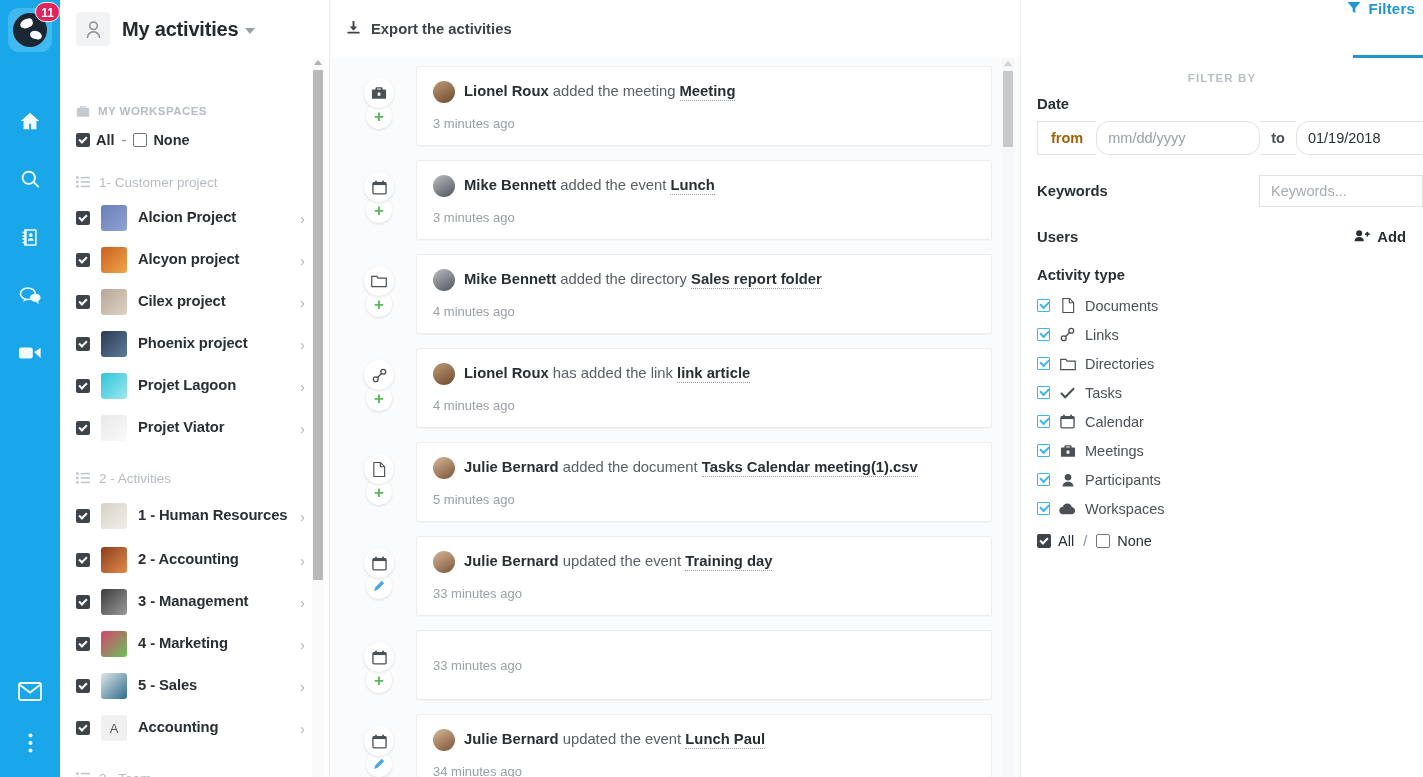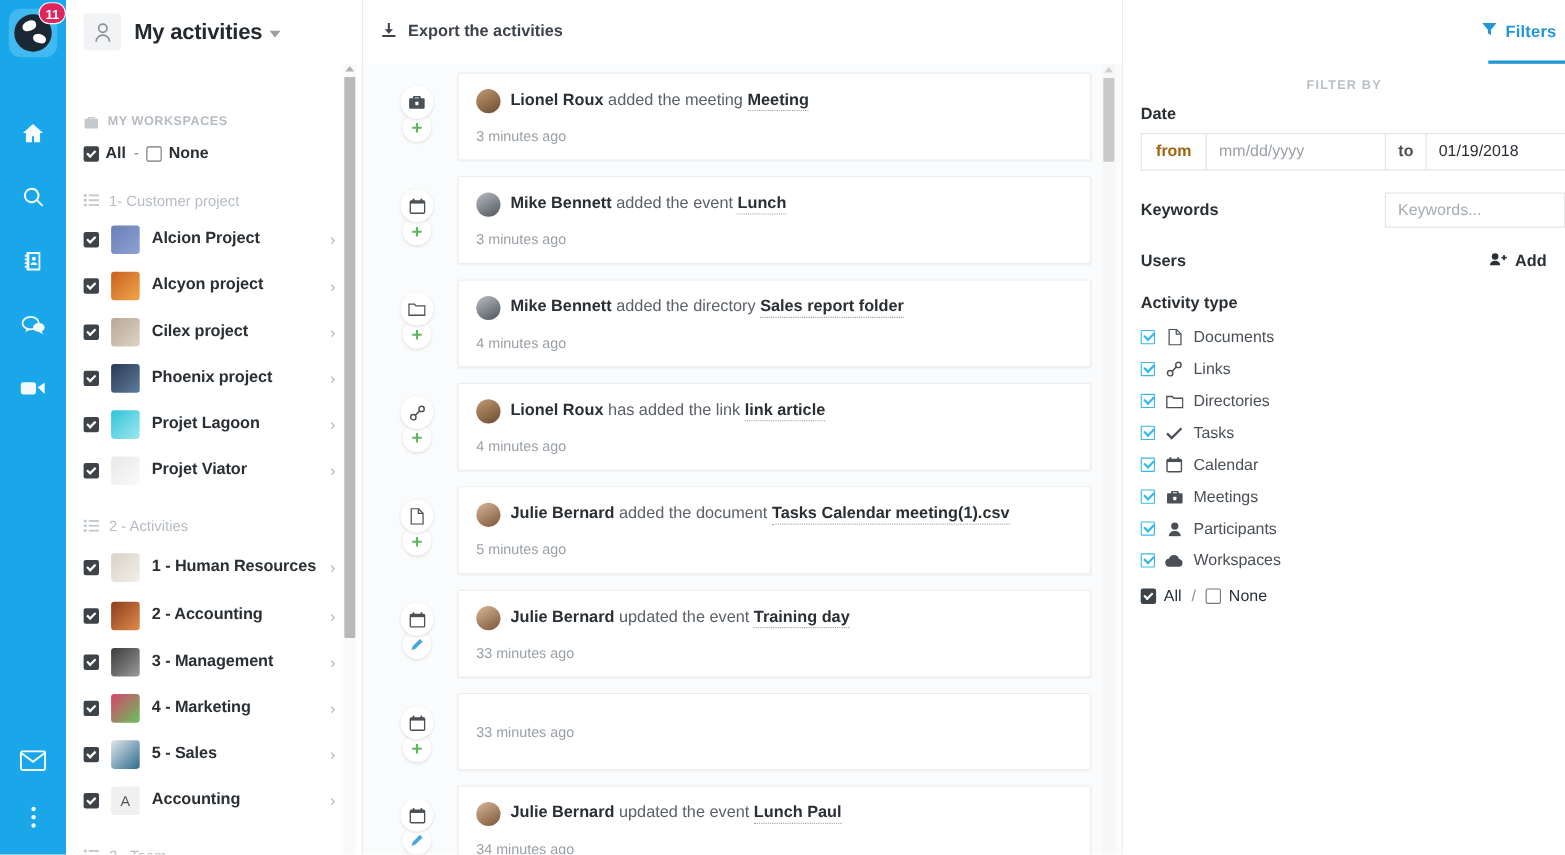--- a/index.html
+++ b/index.html
@@ -225,21 +225,21 @@
     background: #c9c9c9; border-radius: 1px;
   }
 
   
   .right {
     width: 403px; flex: 0 0 403px; height: 777px;
     background: #ffffff; position: relative;
     border-left: 1px solid #eceff1;
   }
   .filters-tab {
-    height: 58px; display: flex; align-items: center; justify-content: flex-end;
+    height: 58px; display: flex; justify-content: flex-end;
     padding-right: 8px; gap: 8px; position: relative;
   }
   .filters-tab .lab {
     font-size: 15px; font-weight: bold; color: #2196d6; letter-spacing: .2px;
   }
   .filters-tab svg { fill: #2196d6; }
   .tab-underline {
     position: absolute; bottom: 0; right: 0; width: 70px; height: 3px;
     background: #2196d6;
   }
@@ -249,21 +249,21 @@
   }
   .fp { padding: 0 0 0 16px; }
   .f-label { font-size: 14.8px; color: #2a2f34; font-weight: bold; }
 
   .date-row { display: flex; align-items: center; margin-top: 9px; }
   .dbox {
     height: 34px; border: 1px solid #dfe3e6; display: flex; align-items: center;
     background: #fff; font-size: 14.5px;
   }
   .dbox.tag { padding: 0 13px; color: #a16207; font-weight: bold; border-right: none; }
-  .dbox.inp { flex: 0 0 164px; padding: 0 11px; color: #9aa0a6; }
+  .dbox.inp { flex: 0 0 164px; padding: 0 11px; color: #9aa0a6; border-radius: 13px; }
   .dbox.inp.filled { color: #2a2f34; }
   .dbox.tag2 { padding: 0 11px; color: #4a5056; font-weight: bold; border-left: none; border-right: none; }
 
   .kw-row { display: flex; align-items: center; margin-top: 20px; }
   .kw-row .f-label { flex: 0 0 222px; }
   .kw-input {
     height: 32px; width: 196px; border: 1px solid #dfe3e6; background: #fff;
     display: flex; align-items: center; padding: 0 11px;
     font-size: 14.5px; color: #a6acb2;
   }

